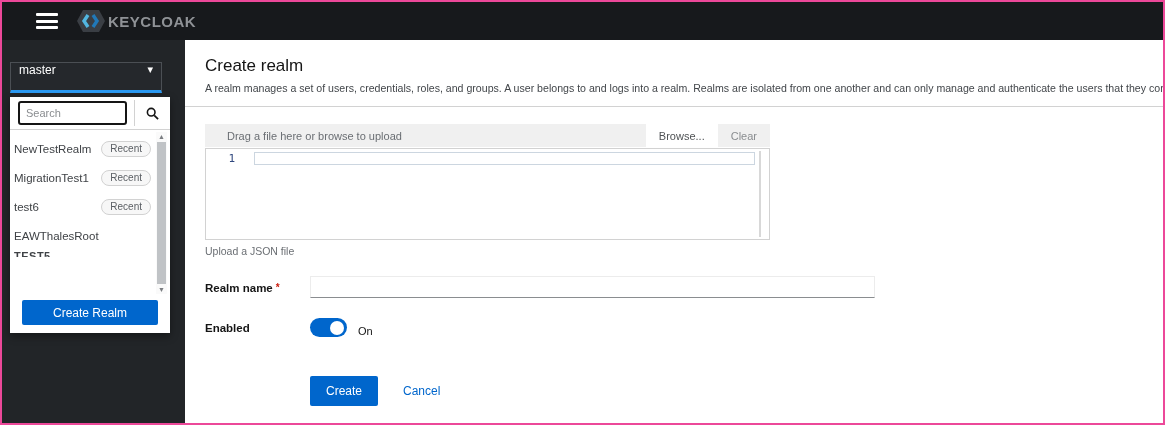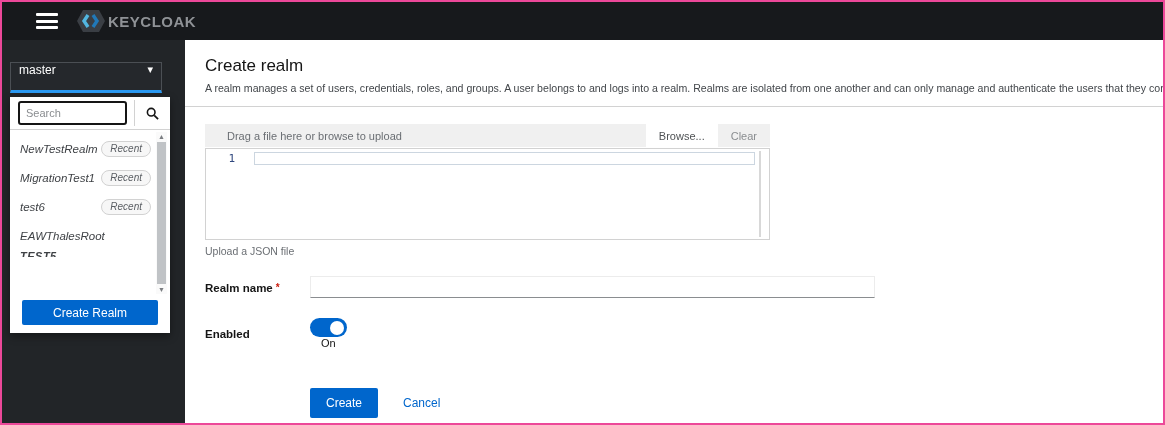--- a/index.html
+++ b/index.html
@@ -19,21 +19,21 @@
   .realm-select-value { color:#fff; font-size:12px; flex:1; }
   .realm-select-caret { color:#fff; font-size:11px; }
 
   .realm-panel { position:absolute; top:57px; left:8px; width:160px; height:236px; background:#fff; box-shadow:0 3px 8px rgba(0,0,0,.4); display:flex; flex-direction:column; }
   .search-row { display:flex; align-items:center; height:32px; padding:4px 0 4px 8px; }
   .search-input { flex:1; height:24px; border:2px solid #151515; border-radius:3px; font-size:11px; padding:0 6px; color:#333; outline:none; min-width:0; }
   .search-input::placeholder { color:#8a8d90; }
   .search-btn { width:36px; height:26px; border-left:1px solid #d2d2d2; margin-left:7px; display:flex; align-items:center; justify-content:center; cursor:pointer; background:#fff; }
   .panel-divider { border-bottom:1px solid #d2d2d2; }
   .realm-list { position:relative; flex:1; overflow:hidden; padding:4px 16px 0 0; }
-  .realm-item { display:flex; align-items:center; height:29px; padding-left:10px; cursor:pointer;font-style:italic; }
+  .realm-item { display:flex; align-items:center; height:29px; padding-left:4px; cursor:pointer; }
   .realm-item-label { font-size:11.5px; color:#3f4246; white-space:nowrap; }
   .recent-badge { margin-left:auto; margin-right:3px; font-size:10px; color:#5a5e63; background:#f7f7f7; border:1px solid #d2d2d2; border-radius:10px; padding:1px 8px 2px; }
   .realm-item.clipped { height:7px; overflow:hidden; align-items:flex-start; }
   .realm-item.clipped .realm-item-label { font-weight:bold; font-size:11px; letter-spacing:0.5px; line-height:12px; }
   .list-scrollbar { position:absolute; top:2px; right:3px; bottom:0; width:11px; background:#fafafa; display:flex; flex-direction:column; align-items:center; }
   .scroll-arrow { font-size:7px; color:#7a7d81; line-height:9px; cursor:pointer; }
   .scroll-thumb { flex:1; width:9px; background:#c0c3c6; margin:1px 0; cursor:pointer; }
   .create-realm-btn { margin:6px 12px 8px; height:25px; background:#0066cc; color:#fff; font-size:12px; border:none; border-radius:2px; cursor:pointer; display:flex; align-items:center; justify-content:center; width:calc(100% - 24px); }
 
   
@@ -175,21 +175,21 @@
         <div class="form-label">
           <span>Realm name</span><span class="required">*</span>
         </div>
         <div class="form-control">
           <input class="text-input" type="text" value="" style="">
         </div>
       </div>
 
       <div class="form-row row-enabled">
         <div class="form-label">Enabled</div>
-        <div class="form-control" style="display:flex; align-items:flex-start;flex-direction:column;">
+        <div class="form-control" style="display:flex; align-items:flex-end;">
           <div class="toggle">
             <div class="toggle-knob"></div>
           </div>
           <span class="toggle-state">On</span>
         </div>
       </div>
 
       <div class="form-row">
         <div class="form-label"></div>
         <div class="actions">

